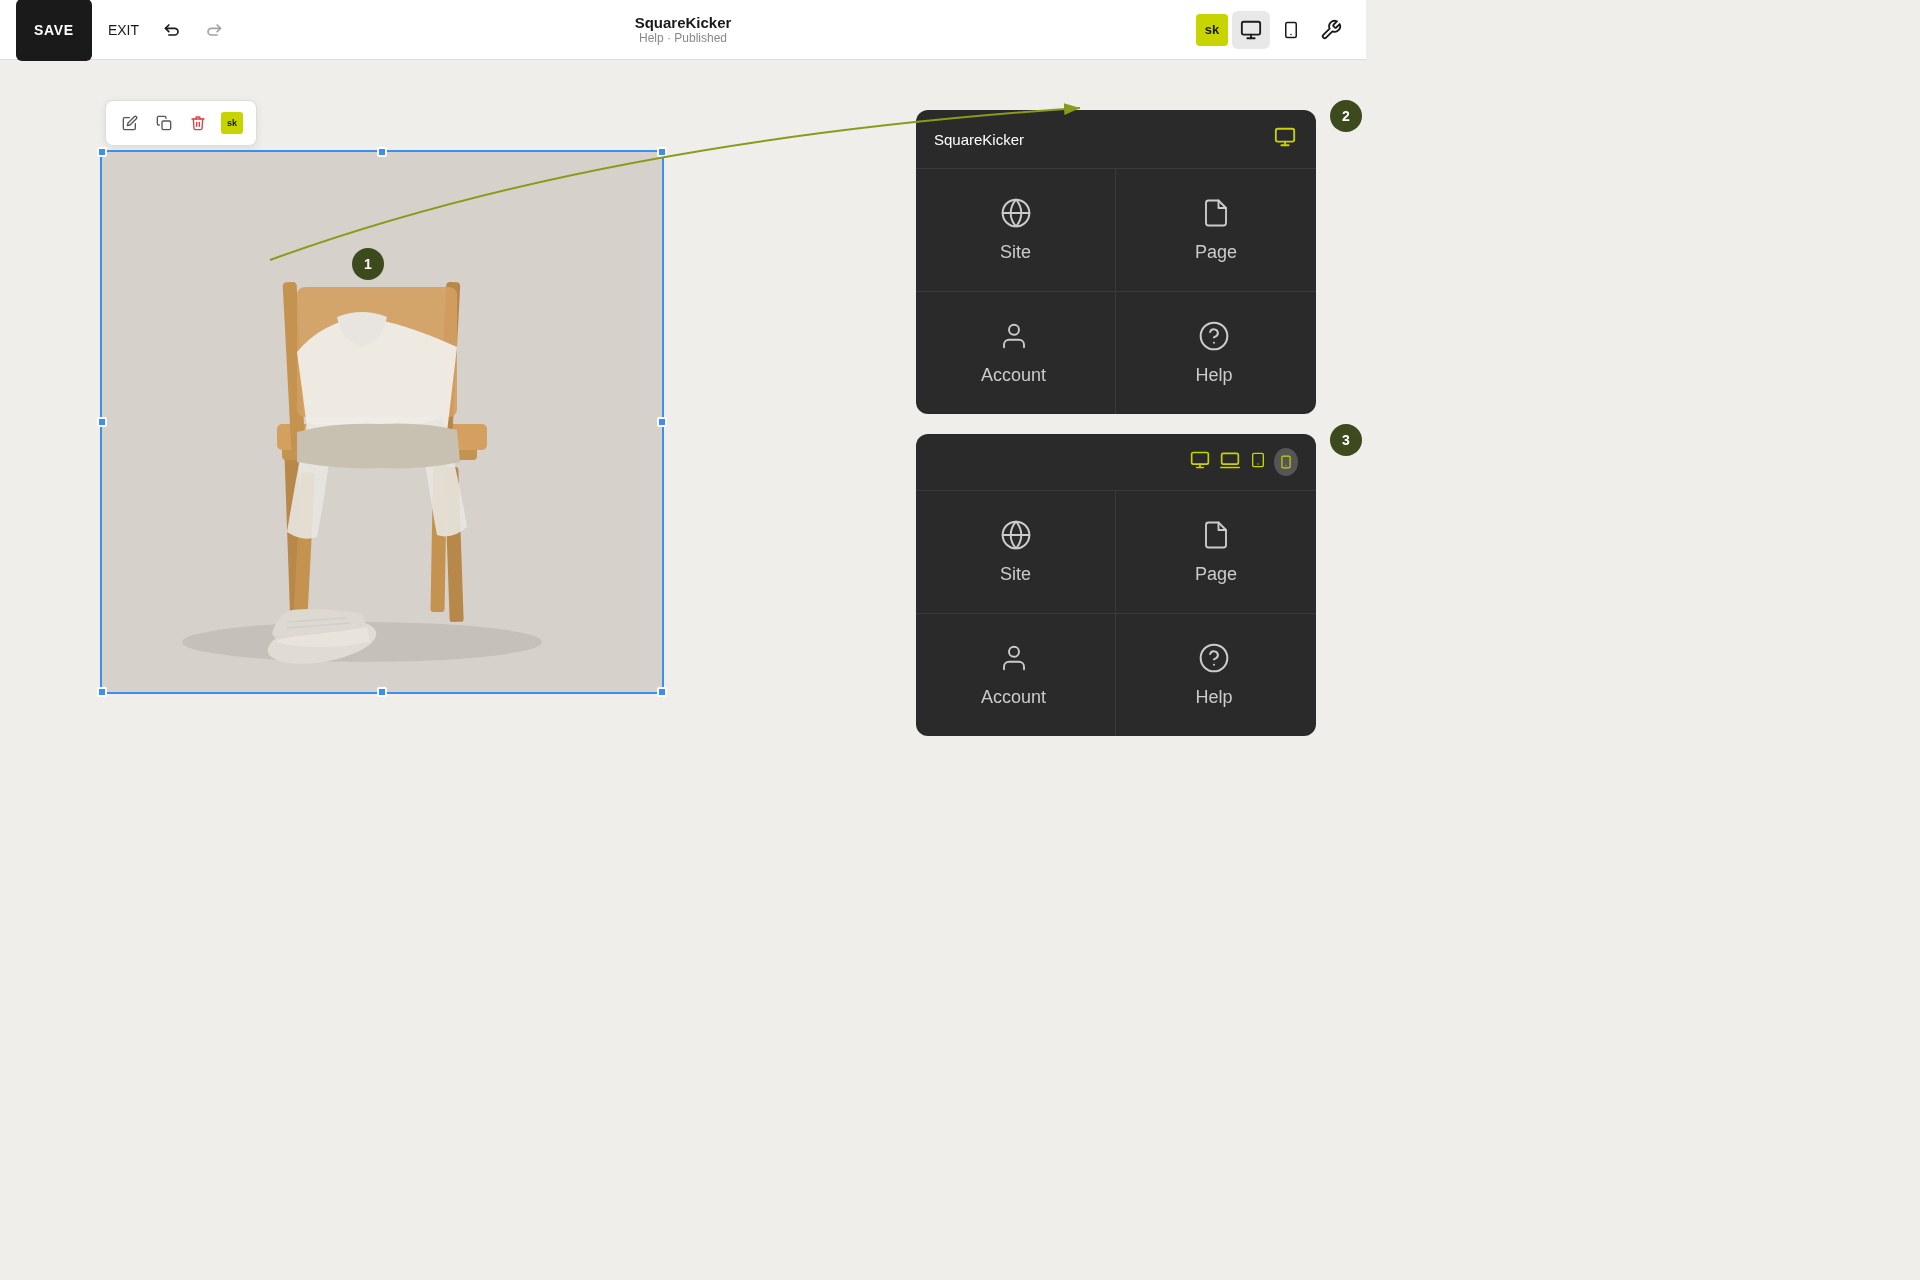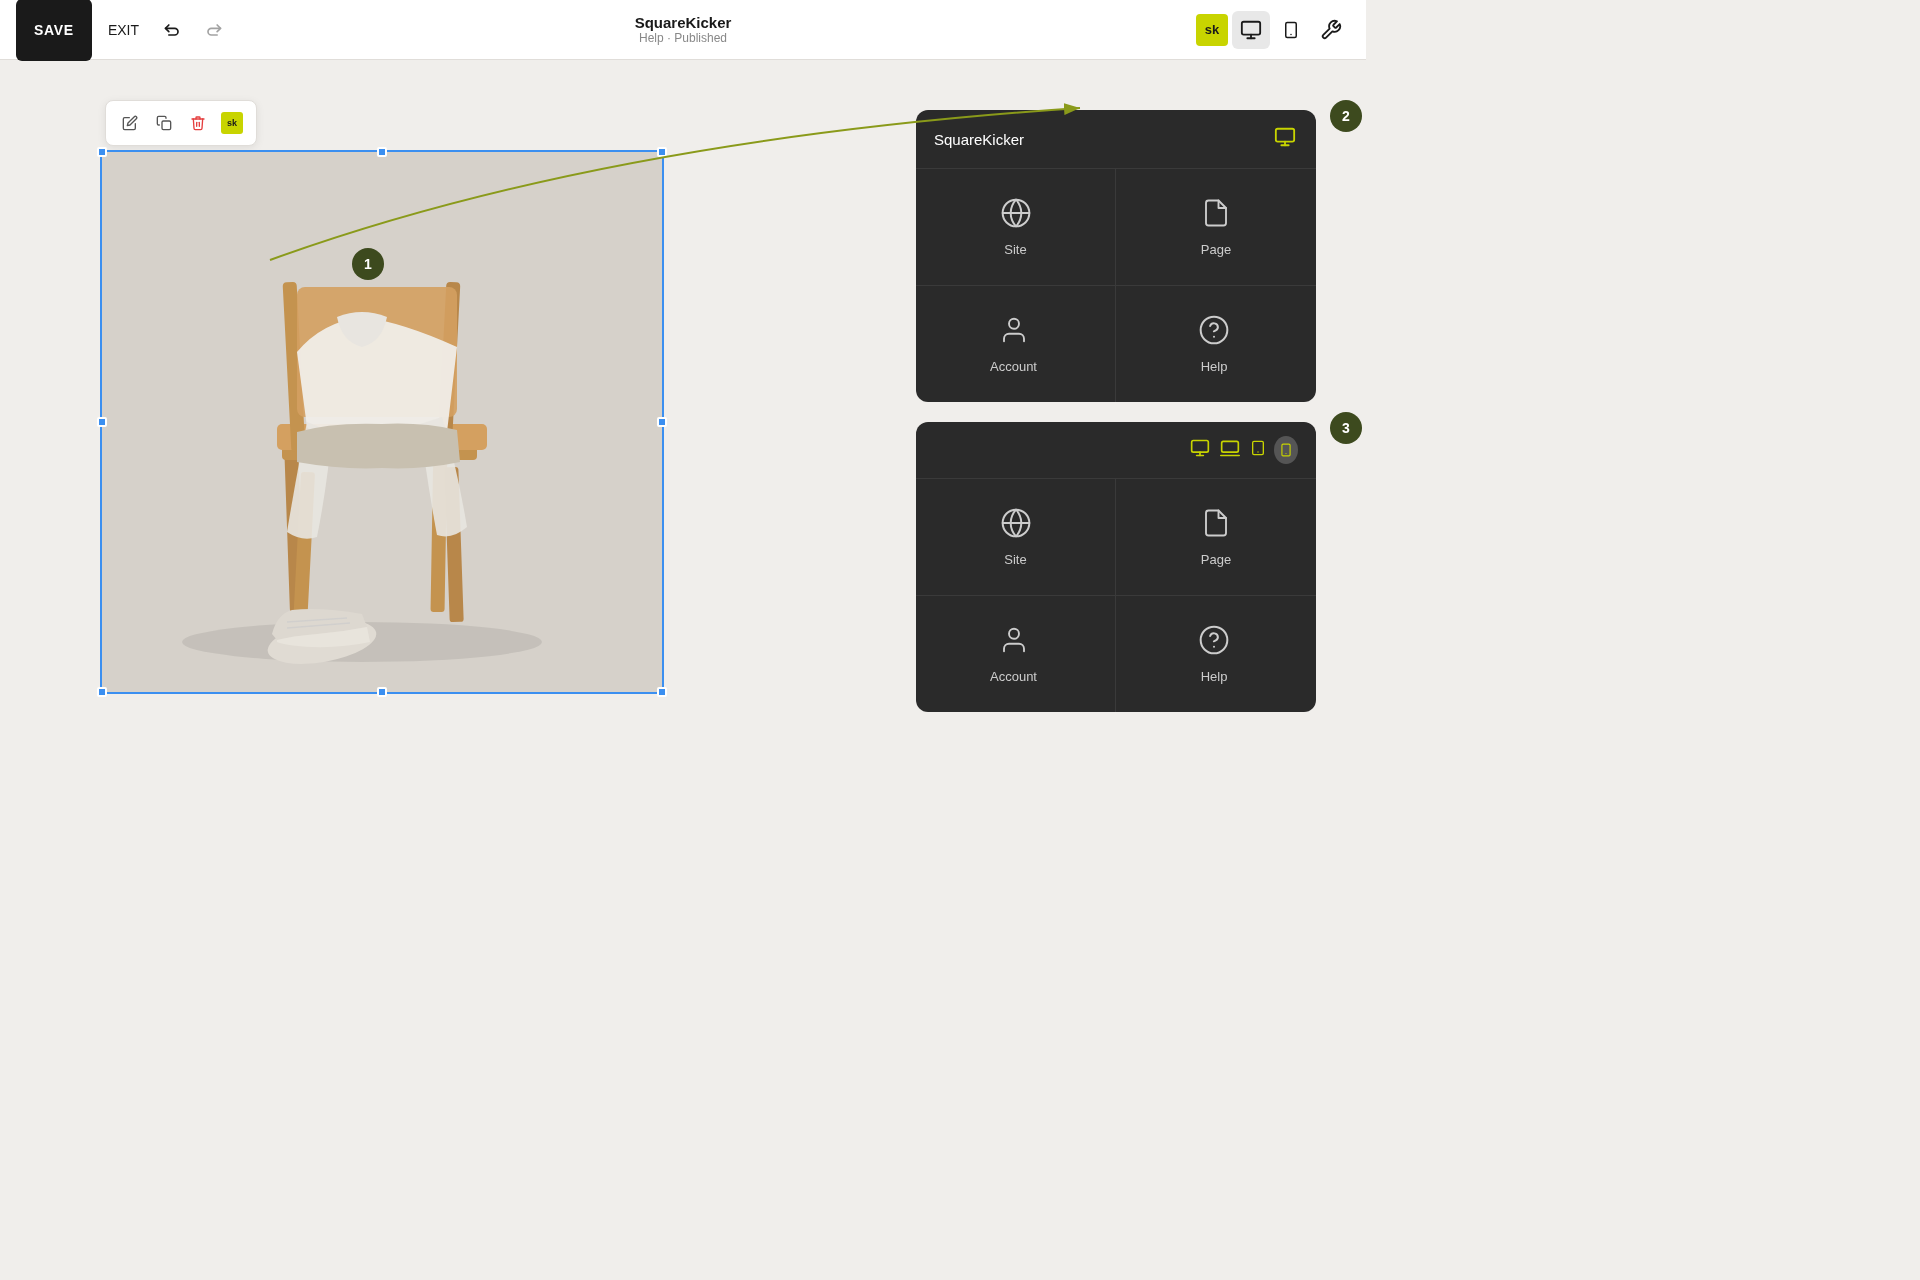--- a/index.html
+++ b/index.html
@@ -228,21 +228,21 @@
       cursor: pointer;
       border-right: 1px solid #3a3a3a;
       border-bottom: 1px solid #3a3a3a;
       gap: 8px;
     }
     .panel-item:nth-child(2n) { border-right: none; }
     .panel-item:nth-child(3),
     .panel-item:nth-child(4) { border-bottom: none; padding-left: 16px; }
     .panel-item-label {
       color: #cccccc;
-      font-size: 13px;
+      font-size: 18px;
     }
     .panel-icon {
       color: #cccccc;
       font-size: 28px;
       line-height: 1;
     }
 
     
     .badge {
       position: absolute;

